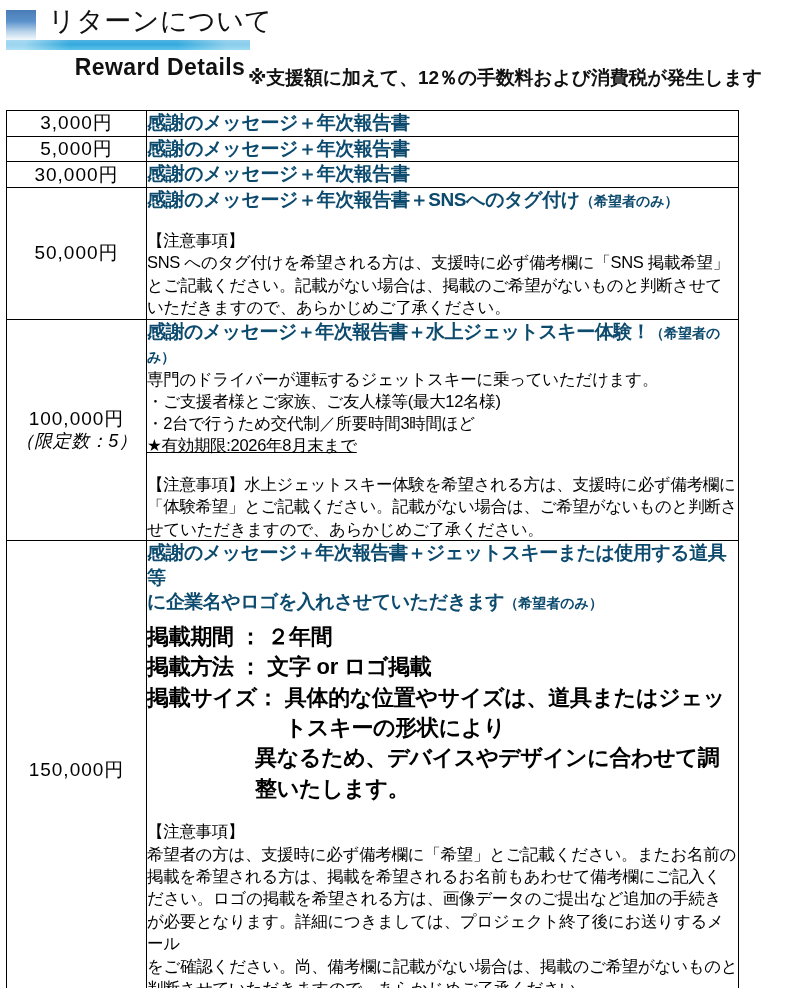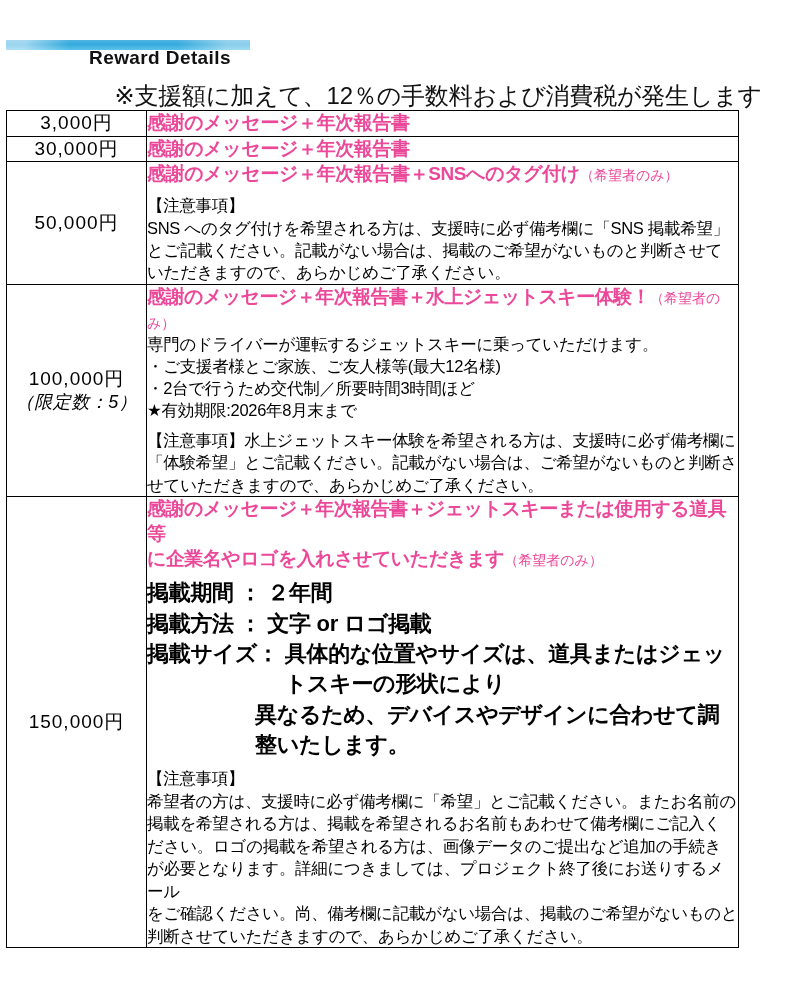--- a/index.html
+++ b/index.html
@@ -49,34 +49,34 @@
     width: 244px;
     height: 10px;
     background:
       linear-gradient(100deg, rgba(255,255,255,0.50) 8%, rgba(255,255,255,0.0) 26%),
       linear-gradient(255deg, rgba(255,255,255,0.42) 10%, rgba(255,255,255,0.0) 30%),
       linear-gradient(to bottom, #4fb4e2 0%, #35a9dd 45%, #5cc3ea 100%);
   }
   .subtitle {
     position: absolute;
     left: 0;
-    top: 47px;
+    top: 54px;
     width: 320px;
     text-align: center;
-    font-size: 19px;
+    font-size: 23px;
     font-weight: bold;
     letter-spacing: 0.4px;
     color: #111;
   }
   .fee-note {
     position: absolute;
     right: 30px;
-    top: 80px;
-    font-size: 24px;
-    font-weight: 400;
+    top: 65px;
+    font-size: 19px;
+    font-weight: 700;
     letter-spacing: -0.2px;
     color: #111;
     white-space: nowrap;
   }
 
   
   table.rewards {
     position: absolute;
     left: 6px;
     top: 110px;
@@ -106,73 +106,86 @@
   td.detail {
     padding: 5px 9px 6px 11px;
     vertical-align: middle;
   }
 
   .bold-line {
     font-size: 19px;
     font-weight: bold;
     letter-spacing: -0.4px;
     line-height: 1.3;
-    color: #ec4899;
+    color: #0c4a6e;
   }
   .bold-line .small-paren {
     font-size: 14px;
-    font-weight: 400;
+    font-weight: 700;
     letter-spacing: 0;
   }
   .body-line {
     font-size: 16.5px;
     line-height: 1.33;
     letter-spacing: -0.3px;
     color: #000;
   }
   .body-line.underline {
+    text-decoration: underline;
     display: inline-block;
   }
   .note-block {
-    margin-top: 7px;
+    margin-top: 16px;
   }
   .note-block .body-line { line-height: 1.36; }
   .spec-list { margin-top: 7px; }
   .spec-row {
     font-size: 22px;
     line-height: 1.38;
     letter-spacing: -0.3px;
     display: flex;
     font-weight: bold;
   }
   .spec-label { flex: 0 0 auto; white-space: nowrap; }
   .spec-val { flex: 1 1 auto; padding-left: 6px; }
   .spec-cont { padding-left: 108px; }
   .tight { letter-spacing: -0.55px; }
 </style>
 </head>
 <body>
 
 <div class="header">
+  <div class="title-row">
+    <div class="blue-square"></div>
+    <div class="title-text">リターンについて</div>
+  </div>
   <div class="accent-bar"></div>
   <div class="subtitle">Reward Details</div>
   <div class="fee-note">※支援額に加えて、12％の手数料および消費税が発生します</div>
 </div>
 
 <table class="rewards">
   <tbody>
     <tr>
       <td class="price">
         <span>3,000円</span>
       </td>
       <td class="detail">
         <div class="bold-line">感謝のメッセージ＋年次報告書</div>
       </td>
     </tr>
 
+    <tr>
+      <td class="price">
+        <span>5,000円</span>
+      </td>
+      <td class="detail">
+        <div class="bold-line">感謝のメッセージ＋年次報告書</div>
+      </td>
+    </tr>
 
 
     <tr>
       <td class="price">
         <span>30,000円</span>
       </td>
       <td class="detail">
         <div class="bold-line">感謝のメッセージ＋年次報告書</div>
       </td>
     </tr>

